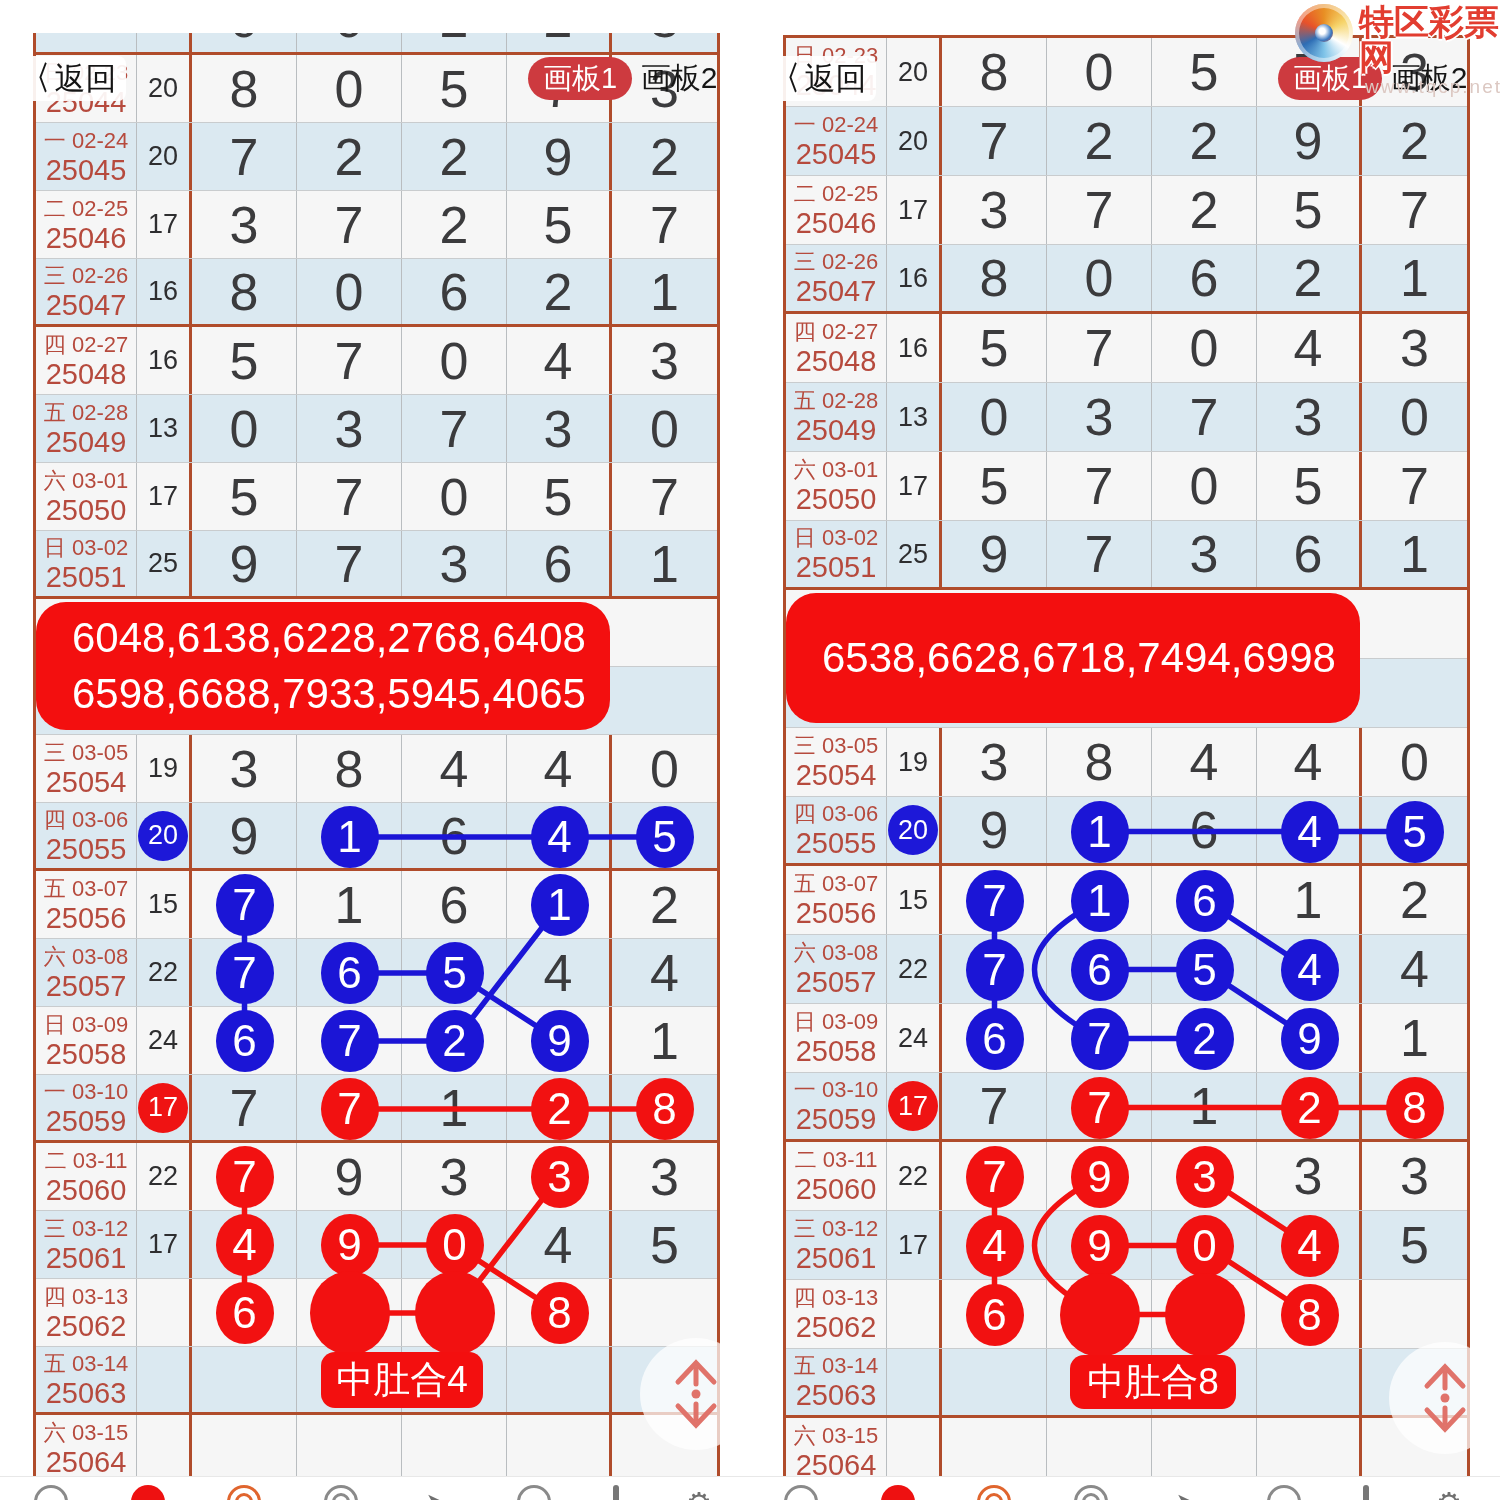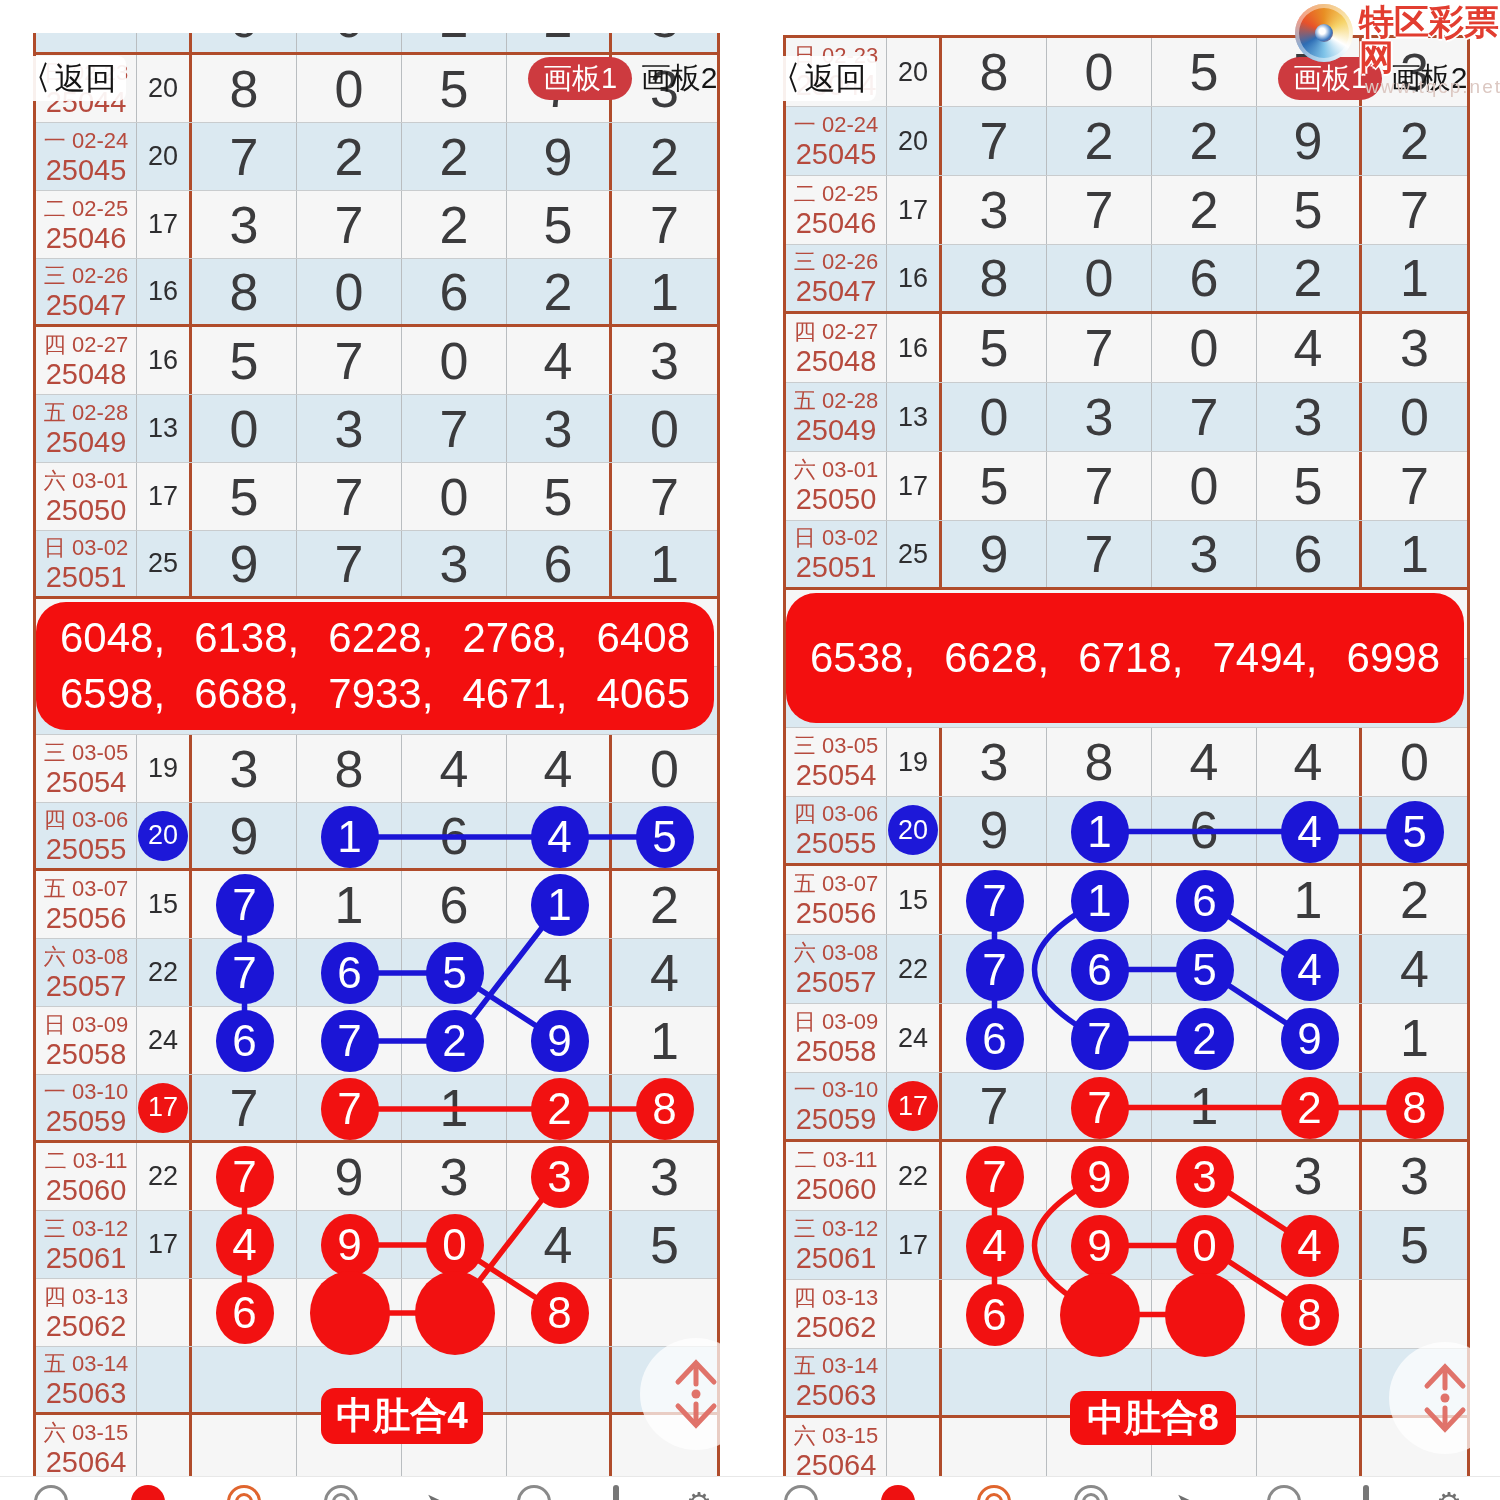--- a/index.html
+++ b/index.html
@@ -37,29 +37,29 @@
                  border-bottom:3px solid #b04c2b;}
   .partial-strip .row{position:relative;margin-top:-48px;border-bottom:none;height:68px;}
 
   
   .lines{position:absolute;left:0;top:0;width:750px;height:1500px;pointer-events:none;}
   .circle-mark{position:absolute;border-radius:50%;display:flex;align-items:center;justify-content:center;
                color:#fff;font-size:44px;line-height:1;}
   .circle-mark.blue{background:#1b15d6;} .circle-mark.red{background:#f21111;}
   .circle-mark.dot{background:#f21111;}
 
-  .banner{position:absolute;left:36px;width:678px;background:#f30f0f;border-radius:30px;
-          display:flex;flex-direction:column;justify-content:space-evenly;padding:0 24px;box-sizing:border-box;}
+  .banner{position:absolute;left:36px;width:574px;background:#f30f0f;border-radius:30px;
+          display:flex;flex-direction:column;justify-content:space-evenly;padding:0 36px;box-sizing:border-box;}
   #panel-0 .banner{top:602px;height:128px;} #panel-1 .banner{top:593px;height:130px;}
   .banner-line{display:flex;justify-content:space-between;}
   .banner-num{color:#fff;font-size:42px;line-height:1;}
   .banner-num:not(:last-child)::after{content:",";}
 
   .note-label{position:absolute;background:#f30f0f;color:#fff;border-radius:14px;
-              display:flex;align-items:center;justify-content:center;font-size:37px;font-weight:bold;margin-top:36px;}
+              display:flex;align-items:center;justify-content:center;font-size:37px;font-weight:normal;}
   #panel-0 .note-label{left:321px;top:1352px;width:162px;height:56px;}
   #panel-1 .note-label{left:320px;top:1355px;width:166px;height:54px;}
 
   .back-btn{position:absolute;left:14px;top:56px;width:112px;height:45px;background:rgba(255,255,255,0.92);
             border-radius:8px;display:flex;align-items:center;justify-content:center;gap:5px;
             color:#141414;font-size:31px;font-weight:500;}
   .back-chevron{font-size:26px;font-weight:bold;transform:scaleY(1.25);}
   .board1-pill{position:absolute;left:528px;top:57px;width:104px;height:43px;border-radius:22px;
                background:#cd3a3f;color:#fff;font-size:29px;display:flex;align-items:center;justify-content:center;}
   .board2-label{position:absolute;left:640px;top:57px;width:78px;height:43px;color:#161616;font-size:30px;
@@ -551,21 +551,21 @@
       <span class="banner-num">6048</span>
       <span class="banner-num">6138</span>
       <span class="banner-num">6228</span>
       <span class="banner-num">2768</span>
       <span class="banner-num">6408</span>
     </div>
     <div class="banner-line">
       <span class="banner-num">6598</span>
       <span class="banner-num">6688</span>
       <span class="banner-num">7933</span>
-      <span class="banner-num">4671</span>
+      <span class="banner-num">5945</span>
       <span class="banner-num">4065</span>
     </div>
   </div>
 
   <div class="note-label">中肚合4</div>
 
   <div class="back-btn">
     <span class="back-chevron">〈</span>
     <span>返回</span>
   </div>

